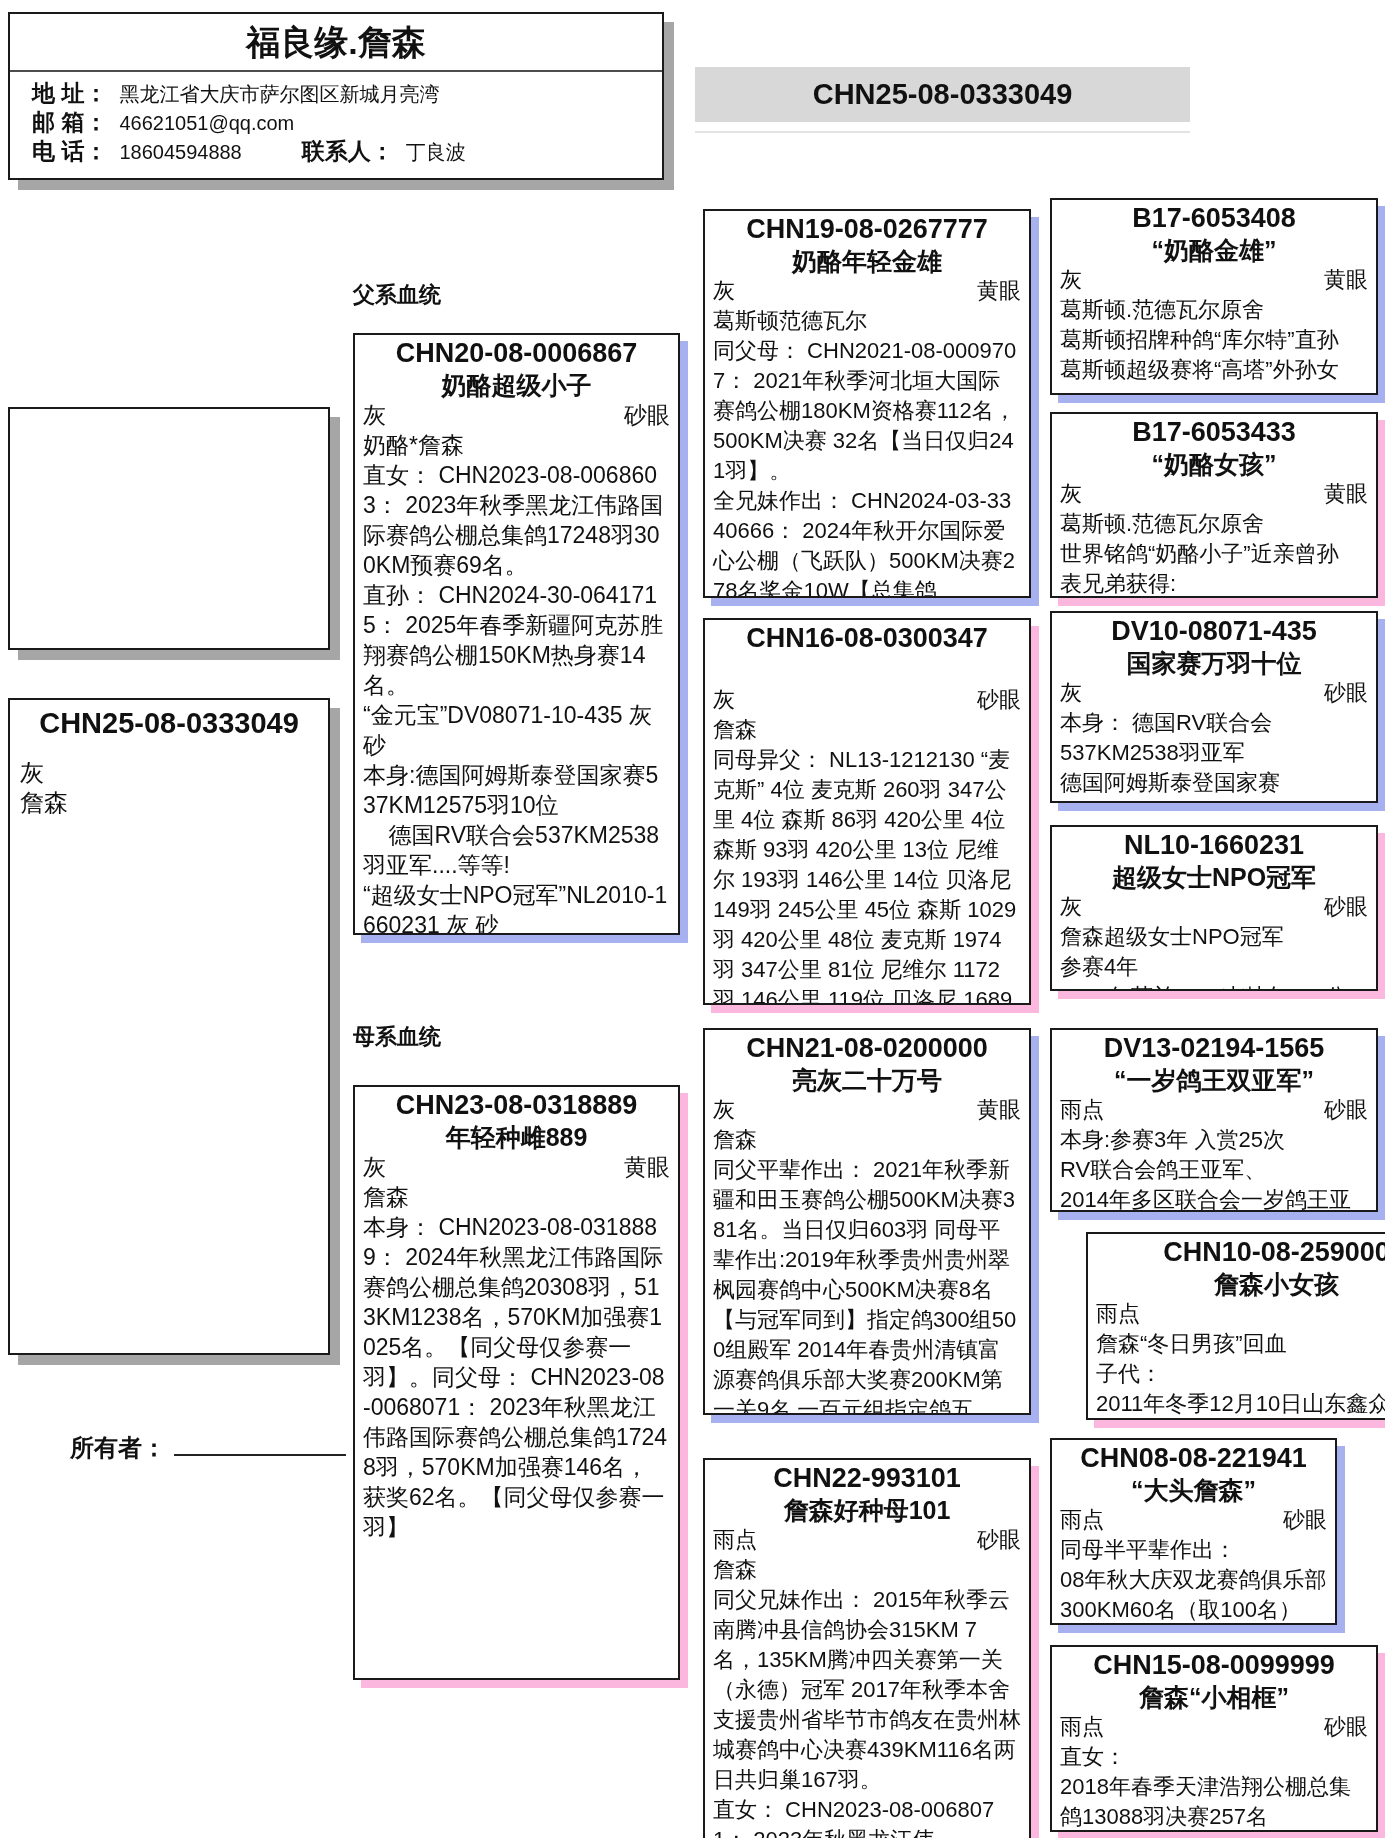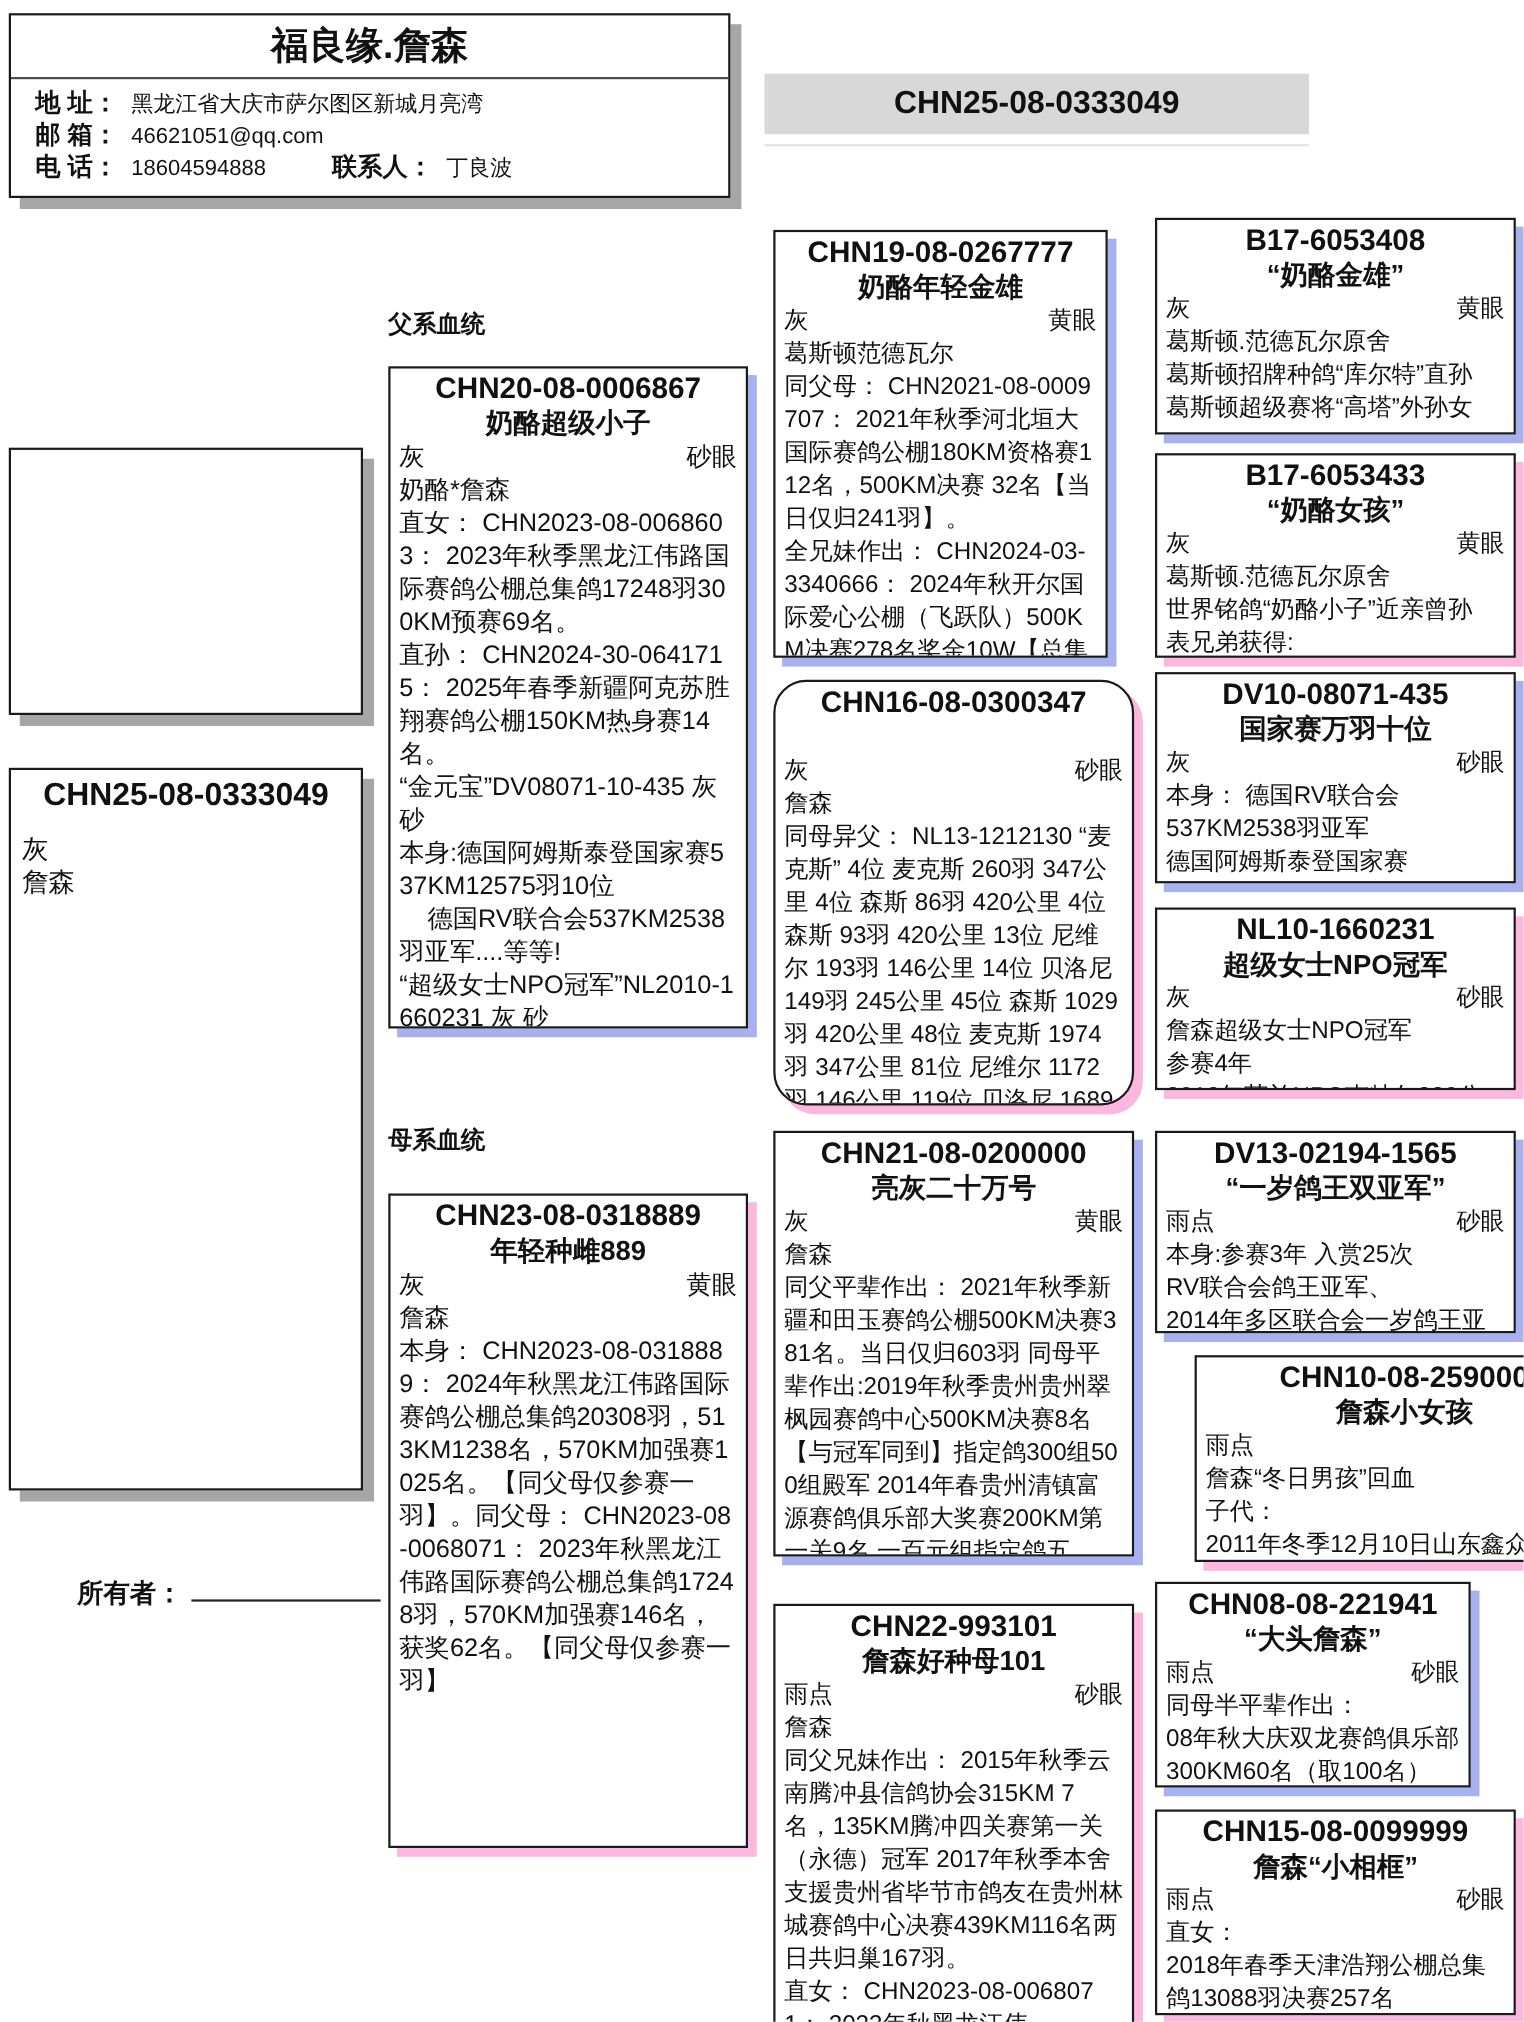--- a/index.html
+++ b/index.html
@@ -124,33 +124,33 @@
       <div class="pbox-title">CHN23-08-0318889</div>
       <div class="pbox-sub">年轻种雌889</div>
       <div class="pbox-row">
         <span>灰</span>
         <span>黄眼</span>
       </div>
       <div class="pbox-body">詹森
 本身： CHN2023-08-0318889： 2024年秋黑龙江伟路国际赛鸽公棚总集鸽20308羽，513KM1238名，570KM加强赛1025名。【同父母仅参赛一羽】。同父母： CHN2023-08-0068071： 2023年秋黑龙江伟路国际赛鸽公棚总集鸽17248羽，570KM加强赛146名，获奖62名。【同父母仅参赛一羽】</div>
     </div>
 
-    <div class="pbox" style="left: 703px; top: 209px; width: 304px; height: 389px; box-shadow: rgb(167, 177, 239) 8px 8px 0px 0px;">
+    <div class="pbox" style="left: 703px; top: 209px; width: 328px; height: 389px; box-shadow: rgb(167, 177, 239) 8px 8px 0px 0px;">
       <div class="pbox-title">CHN19-08-0267777</div>
       <div class="pbox-sub">奶酪年轻金雄</div>
       <div class="pbox-row">
         <span>灰</span>
         <span>黄眼</span>
       </div>
       <div class="pbox-body">葛斯顿范德瓦尔
 同父母： CHN2021-08-0009707： 2021年秋季河北垣大国际赛鸽公棚180KM资格赛112名，500KM决赛 32名【当日仅归241羽】。
 全兄妹作出： CHN2024-03-3340666： 2024年秋开尔国际爱心公棚（飞跃队）500KM决赛278名奖金10W【总集鸽</div>
     </div>
 
-    <div class="pbox" style="left: 703px; top: 618px; width: 328px; height: 387px; box-shadow: rgb(251, 183, 222) 8px 8px 0px 0px; border-radius: 30px;">
+    <div class="pbox" style="left: 703px; top: 618px; width: 328px; height: 387px; box-shadow: rgb(251, 183, 222) 8px 8px 0px 0px;">
       <div class="pbox-title">CHN16-08-0300347</div>
       <div class="pbox-sub"></div>
       <div class="pbox-row">
         <span>灰</span>
         <span>砂眼</span>
       </div>
       <div class="pbox-body">詹森
 同母异父： NL13-1212130 “麦克斯” 4位 麦克斯 260羽 347公里 4位 森斯 86羽 420公里 4位 森斯 93羽 420公里 13位 尼维尔 193羽 146公里 14位 贝洛尼 149羽 245公里 45位 森斯 1029羽 420公里 48位 麦克斯 1974羽 347公里 81位 尼维尔 1172羽 146公里 119位 贝洛尼 1689</div>
     </div>
 

